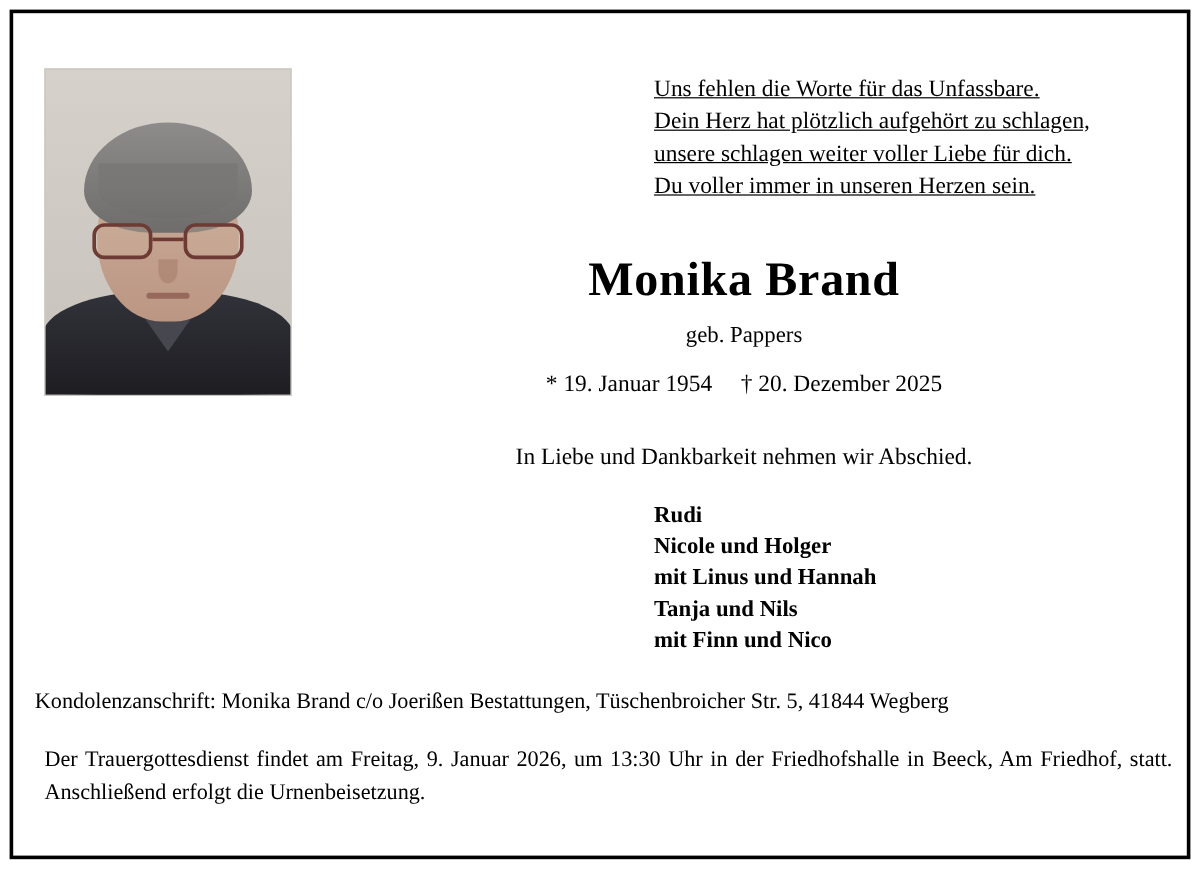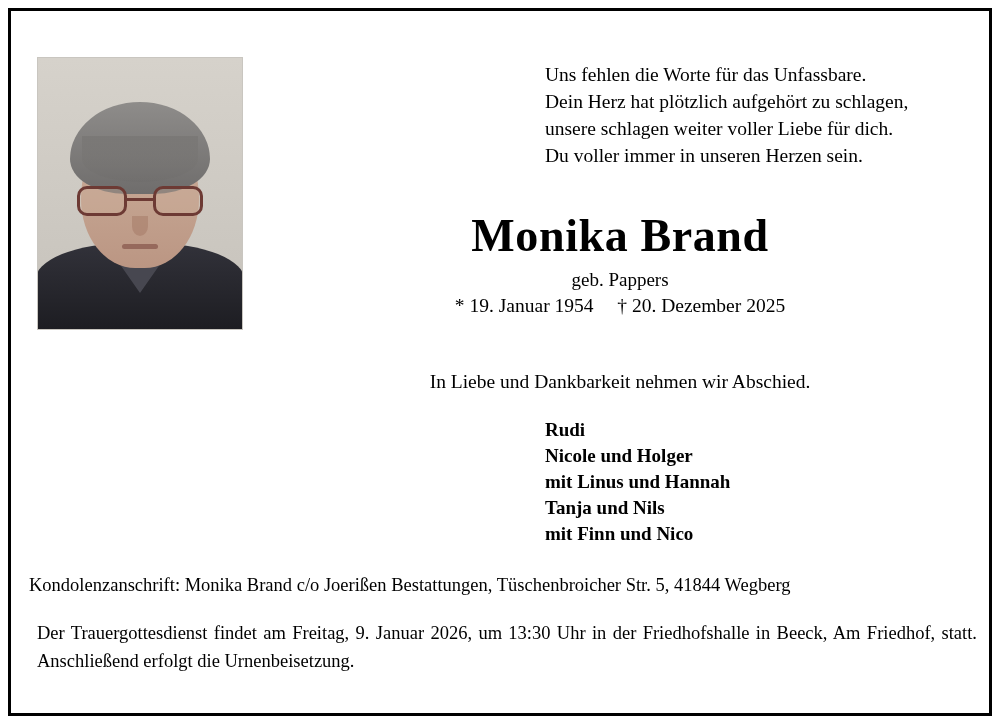--- a/index.html
+++ b/index.html
@@ -160,45 +160,46 @@
 
   
   .verse {
     position: absolute;
     left: 534px;
     top: 50px;
     width: 430px;
     font-size: 19.5px;
     line-height: 27px;
     text-align: left;
+    text-decoration: underline;
   }
   .verse div { white-space: nowrap; }
 
   .name {
     position: absolute;
     left: 254px;
     top: 198px;
     width: 710px;
     text-align: center;
-    font-size: 46px;
+    font-size: 40px;
     font-weight: bold;
     letter-spacing: 0.6px;
   }
   .maiden {
     position: absolute;
     left: 254px;
     top: 258px;
     width: 710px;
     text-align: center;
     font-size: 19px;
   }
   .dates {
     position: absolute;
     left: 254px;
-    top: 284px;
+    top: 299px;
     width: 710px;
     text-align: center;
     font-size: 19.5px;
   }
   .dates .sep { display: inline-block; width: 14px; }
 
   .farewell {
     position: absolute;
     left: 254px;
     top: 360px;

